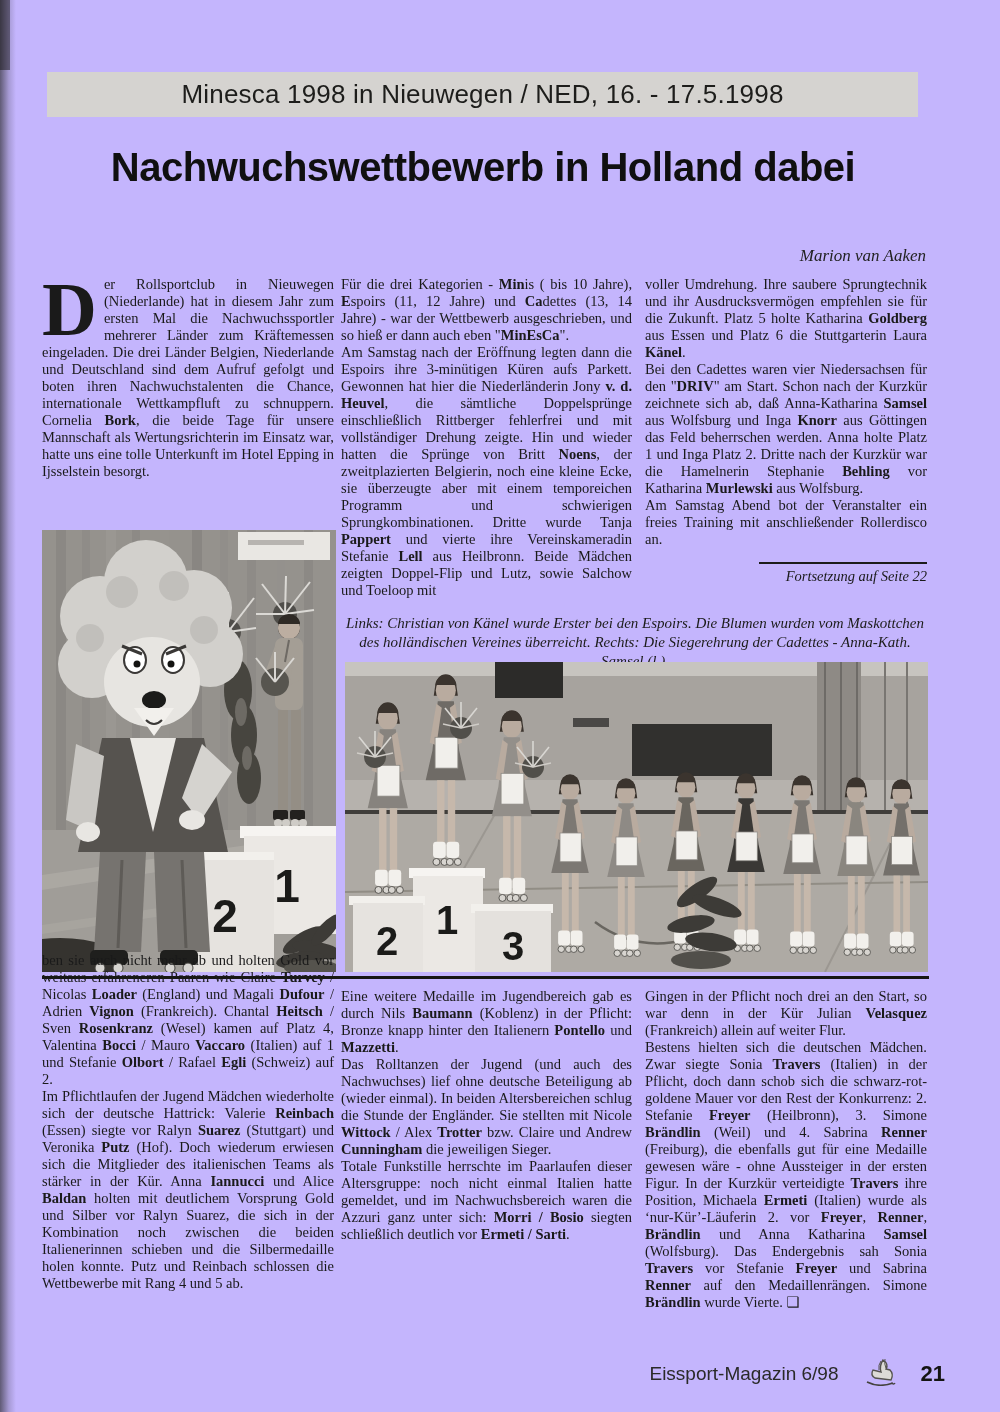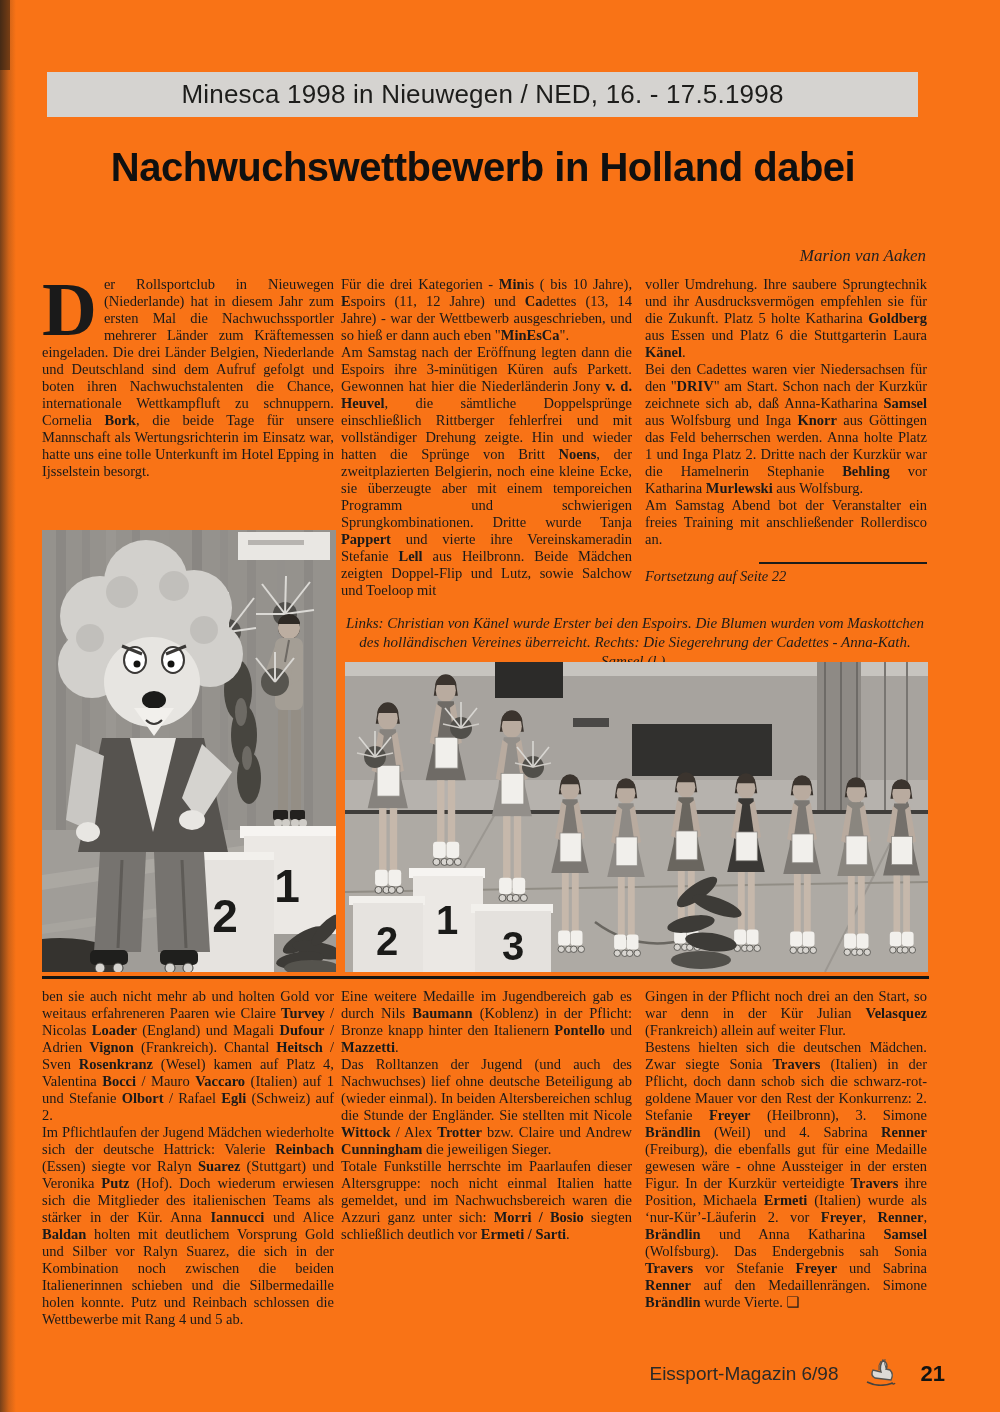--- a/index.html
+++ b/index.html
@@ -1,18 +1,18 @@
 <!DOCTYPE html>
 <html lang="de"><head>
 <meta charset="utf-8">
 <style>
   html,body{margin:0;padding:0;background:#e9e8e5;}
   #page{
     position:relative;width:1000px;height:1412px;margin:0 auto;
-    background:#f97316;overflow:hidden;
+    background:#c4b5fd;overflow:hidden;
     font-family:"Liberation Serif",serif;color:#1a1a1a;
   }
   
   #edge-shadow{position:absolute;left:0;top:0;width:16px;height:100%;
     background:linear-gradient(to right,rgba(30,30,28,.60),rgba(30,30,28,.18) 55%,transparent);}
   #edge-shadow:after{content:"";position:absolute;left:0;top:0;width:10px;height:70px;background:rgba(20,20,18,.5);}
 
   .banner{position:absolute;left:47px;top:72px;width:871px;height:45px;
     background:#d5d3d0;display:flex;align-items:center;justify-content:center;
     font-family:"Liberation Sans",sans-serif;font-size:26px;color:#1d1d1b;letter-spacing:.2px;}
@@ -21,29 +21,29 @@
     font-family:"Liberation Sans",sans-serif;font-weight:bold;font-size:40px;line-height:49px;
     letter-spacing:-.5px;color:#101010;}
   .byline{position:absolute;left:40px;top:246px;width:886px;text-align:right;
     font-style:italic;font-size:17px;color:#222;}
 
   .col{position:absolute;font-size:14.5px;line-height:17px;text-align:justify;}
   .col p{margin:0;}
   #top-col1{left:42px;top:276px;width:292px;}
   #top-col2{left:341px;top:276px;width:291px;}
   #top-col3{left:645px;top:276px;width:282px;}
-  #bot-col1{left:42px;top:988px;width:292px;}
+  #bot-col1{left:42px;top:952px;width:292px;}
   #bot-col2{left:341px;top:988px;width:291px;}
   #bot-col3{left:645px;top:988px;width:282px;}
 
   .dropcap{float:left;font-size:76px;line-height:62px;font-weight:bold;
     margin:2px 7px 0 0;font-family:"Liberation Serif",serif;}
 
   .cont-rule{margin:14px 0 4px auto;width:168px;height:2px;background:#1c1c1a;}
-  .continuation{text-align:left;font-style:italic;font-size:14.5px;}
+  .continuation{text-align:right;font-style:italic;font-size:14.5px;}
 
   .caption{position:absolute;left:345px;top:614px;width:580px;text-align:center;
     font-style:italic;font-size:15px;line-height:19px;color:#1c1c1a;}
 
   .photo{position:absolute;background:#9a9894;}
   #photo-left{left:42px;top:530px;width:294px;height:442px;}
   #photo-right{left:345px;top:662px;width:583px;height:310px;}
   .photo svg{display:block;width:100%;height:100%;}
 
   #divider{position:absolute;left:42px;top:976px;width:887px;height:3px;background:#161614;}

